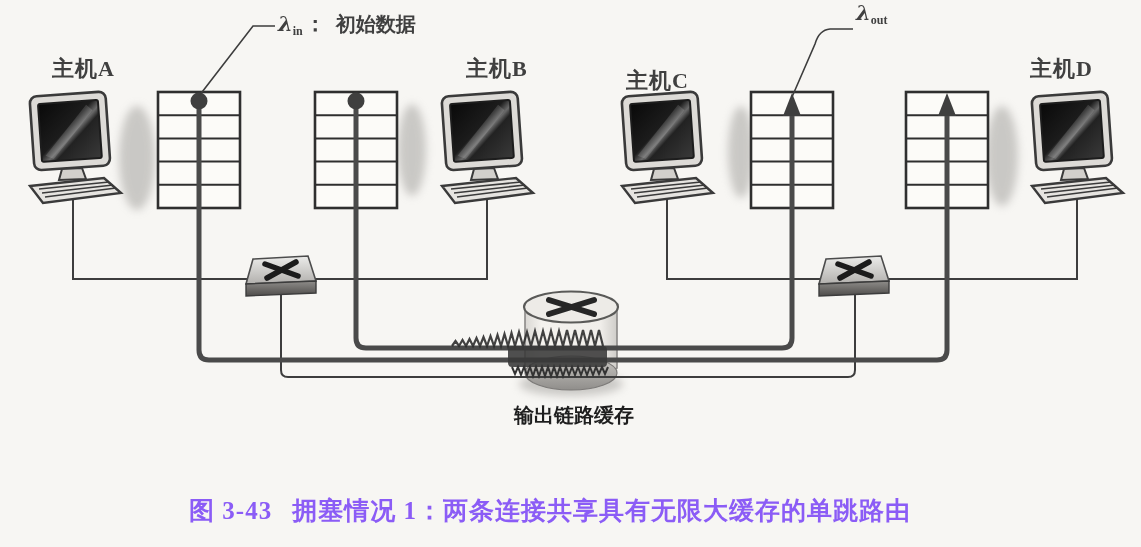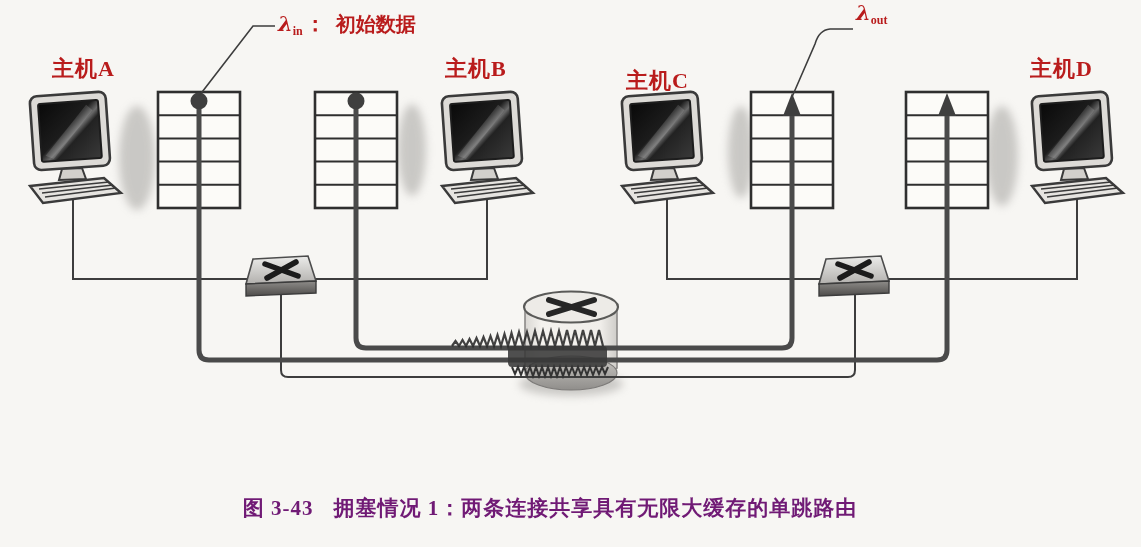--- a/index.html
+++ b/index.html
@@ -9,39 +9,39 @@
   }
   .stage{
     position:relative;
     width:1141px;height:547px;
     background:#f7f6f3;
     overflow:hidden;
   }
   .stage svg{position:absolute;left:0;top:0;}
   .lbl{
     position:absolute;
-    color:#b91c1c;
+    color:#404040;
     font-weight:bold;
     white-space:nowrap;
   }
   .host-lbl{font-size:22px;letter-spacing:1px;}
   .lambda-lbl{font-size:21px;font-weight:bold;}
   .lambda-sym{font-style:italic;font-family:"DejaVu Serif",serif;}
   .lambda-sub{font-size:12px;font-style:normal;vertical-align:-4px;}
   .lambda-colon{margin-left:2px;}
   .lambda-text{margin-left:10px;font-size:20px;}
   .router-lbl{
     position:absolute;left:449px;top:401px;width:250px;
     text-align:center;color:#1e1e1e;font-weight:bold;
     font-size:20px;line-height:29px;
   }
   .caption{
     position:absolute;left:0;top:494px;width:1100px;
-    text-align:center;color:#701a75;
-    font-size:21px;font-weight:600;letter-spacing:1px;
+    text-align:center;color:#8b5cf6;
+    font-size:25px;font-weight:600;letter-spacing:1px;
   }
   .caption .fig-no{margin-right:20px;}
 </style>
 </head>
 <body>
 
 <div class="stage">
 
 <svg width="1141" height="547" viewBox="0 0 1141 547">
   <defs>
@@ -161,32 +161,33 @@
   <use href="#switch" x="246" y="256"></use>
   <use href="#switch" x="819" y="256"></use>
 
   <use href="#pc" x="24" y="92"></use>
   <use href="#pc" x="436" y="92"></use>
   <use href="#pc" x="616" y="92"></use>
   <use href="#pc" x="1026" y="92"></use>
 </svg>
 
 <div class="lbl host-lbl" style="left:52px;top:54px">主机A</div>
-<div class="lbl host-lbl" style="left:445px;top:54px">主机B</div>
+<div class="lbl host-lbl" style="left:466px;top:54px">主机B</div>
 <div class="lbl host-lbl" style="left:626px;top:66px">主机C</div>
 <div class="lbl host-lbl" style="left:1030px;top:54px">主机D</div>
 
 <div class="lbl lambda-lbl" style="left:278px;top:10px">
   <span class="lambda-sym">λ</span><span class="lambda-sub">in</span><span class="lambda-colon">：</span><span class="lambda-text">初始数据</span>
 </div>
 
 <div class="lbl lambda-lbl" style="left:856px;top:0">
   <span class="lambda-sym">λ</span><span class="lambda-sub">out</span>
 </div>
 
 <div class="router-lbl">
+  <div>输出链路缓存</div>
 </div>
 
 <div class="caption">
   <span class="fig-no">图 3-43</span><span>拥塞情况 1：两条连接共享具有无限大缓存的单跳路由</span>
 </div>
 
 </div>
 
 </body></html>

